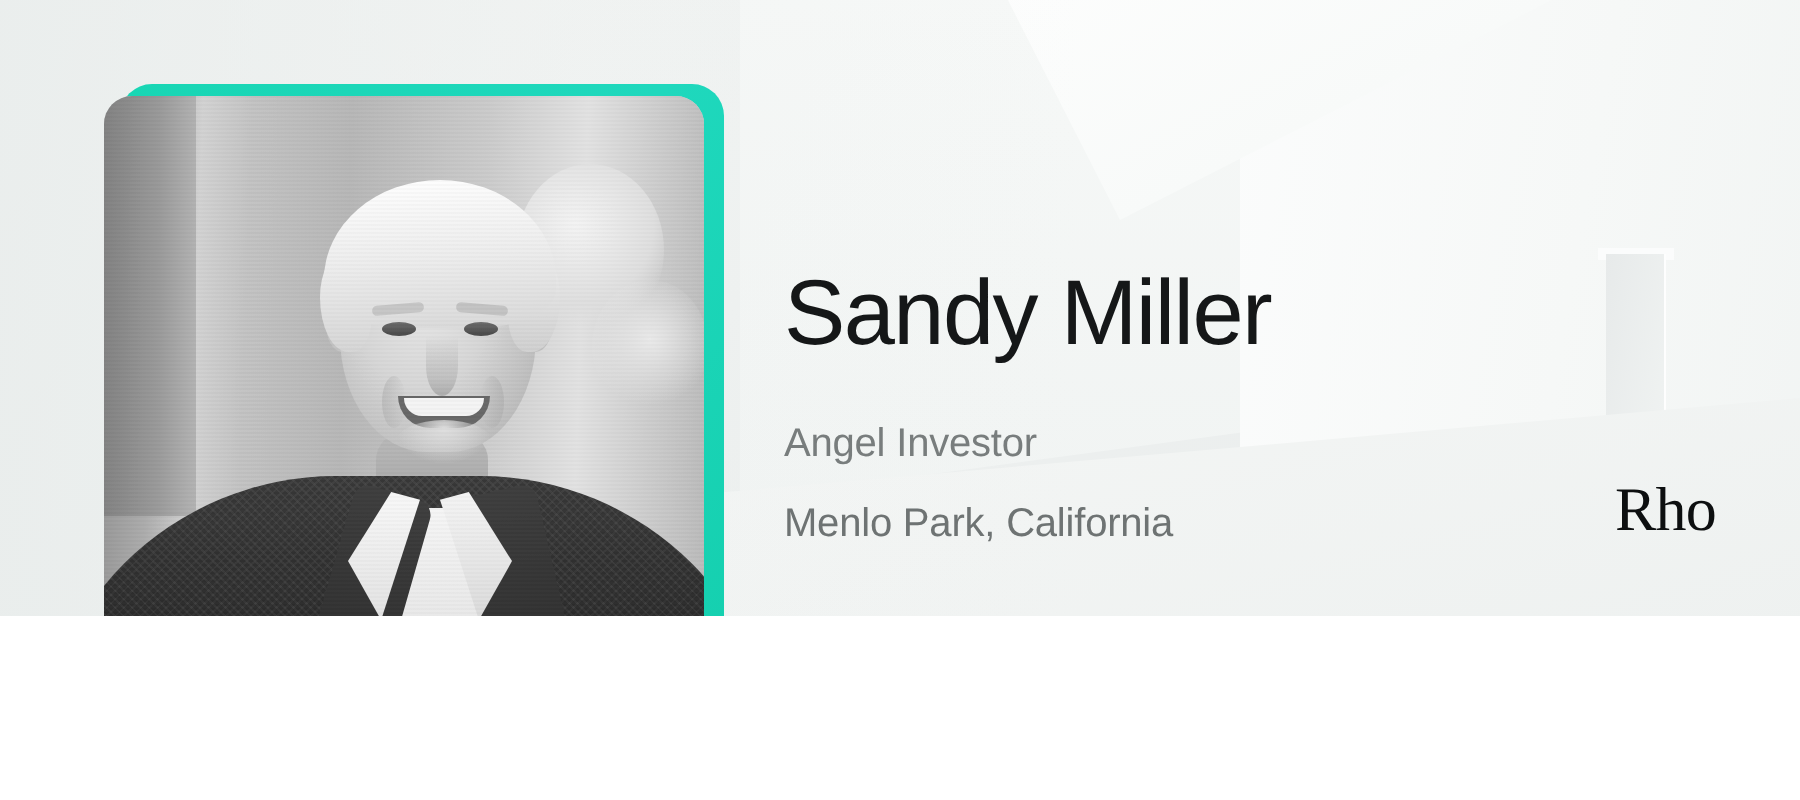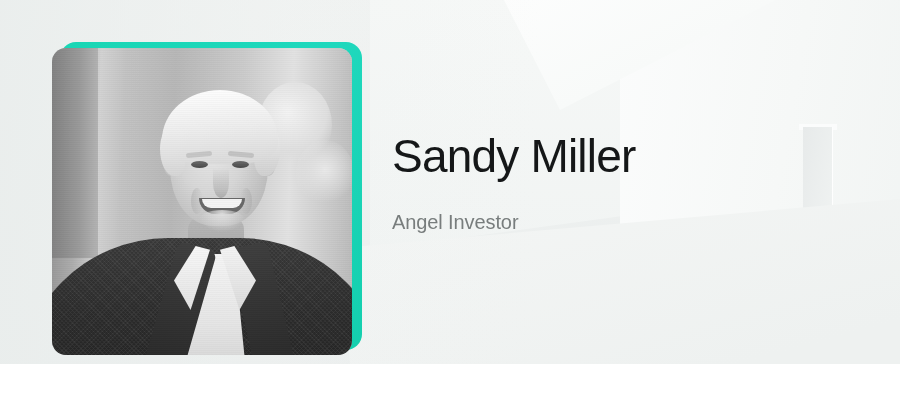--- a/index.html
+++ b/index.html
@@ -8,21 +8,21 @@
     padding: 0;
     background: #ffffff;
   }
   body {
     font-family: "Liberation Sans", "DejaVu Sans", sans-serif;
   }
 
   .card {
     position: relative;
     width: 900px;
-    height: 364px;
+    height: 308px;
     overflow: hidden;
     background: #bef264;
   }
 
   
   .bg-layer {
     position: absolute;
     inset: 0;
     overflow: hidden;
   }
@@ -462,16 +462,18 @@
         </div>
         <div class="ph-chin"></div>
         <div class="ph-grain"></div>
       </div>
     </div>
   </div>
 
   <div class="info">
     <h1 class="person-name">Sandy Miller</h1>
     <p class="person-role">Angel Investor</p>
+    <p class="person-location">Menlo Park, California</p>
   </div>
 
+  <div class="logo">Rho</div>
 
 </div>
 
 </body></html>

